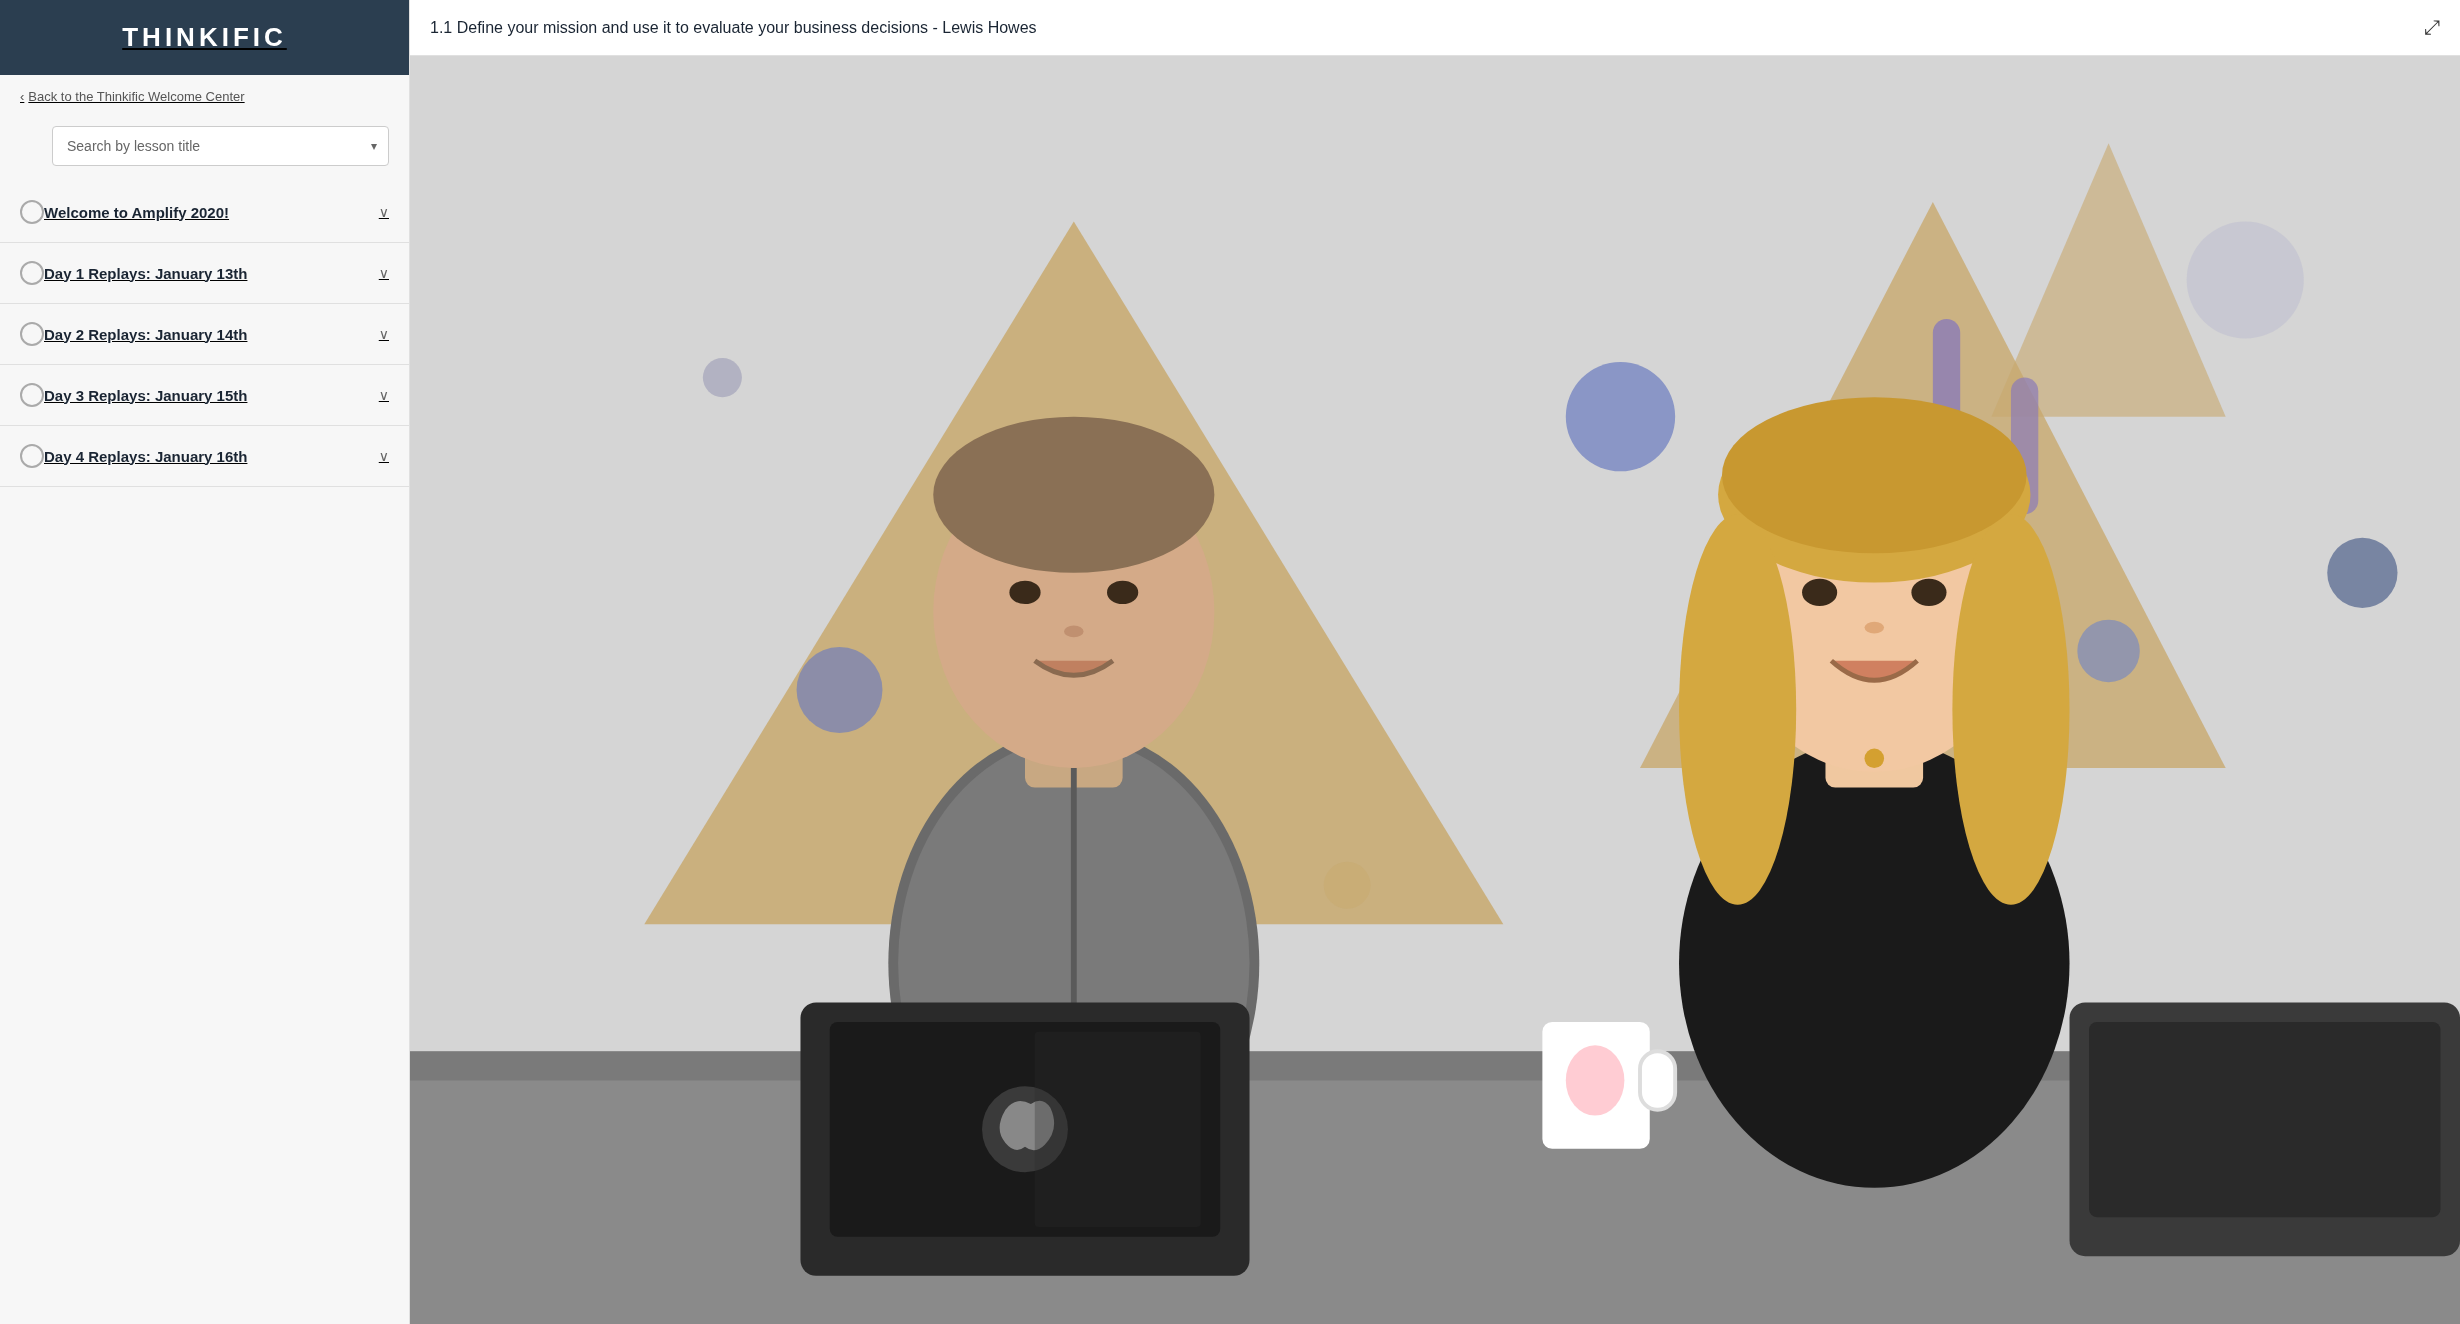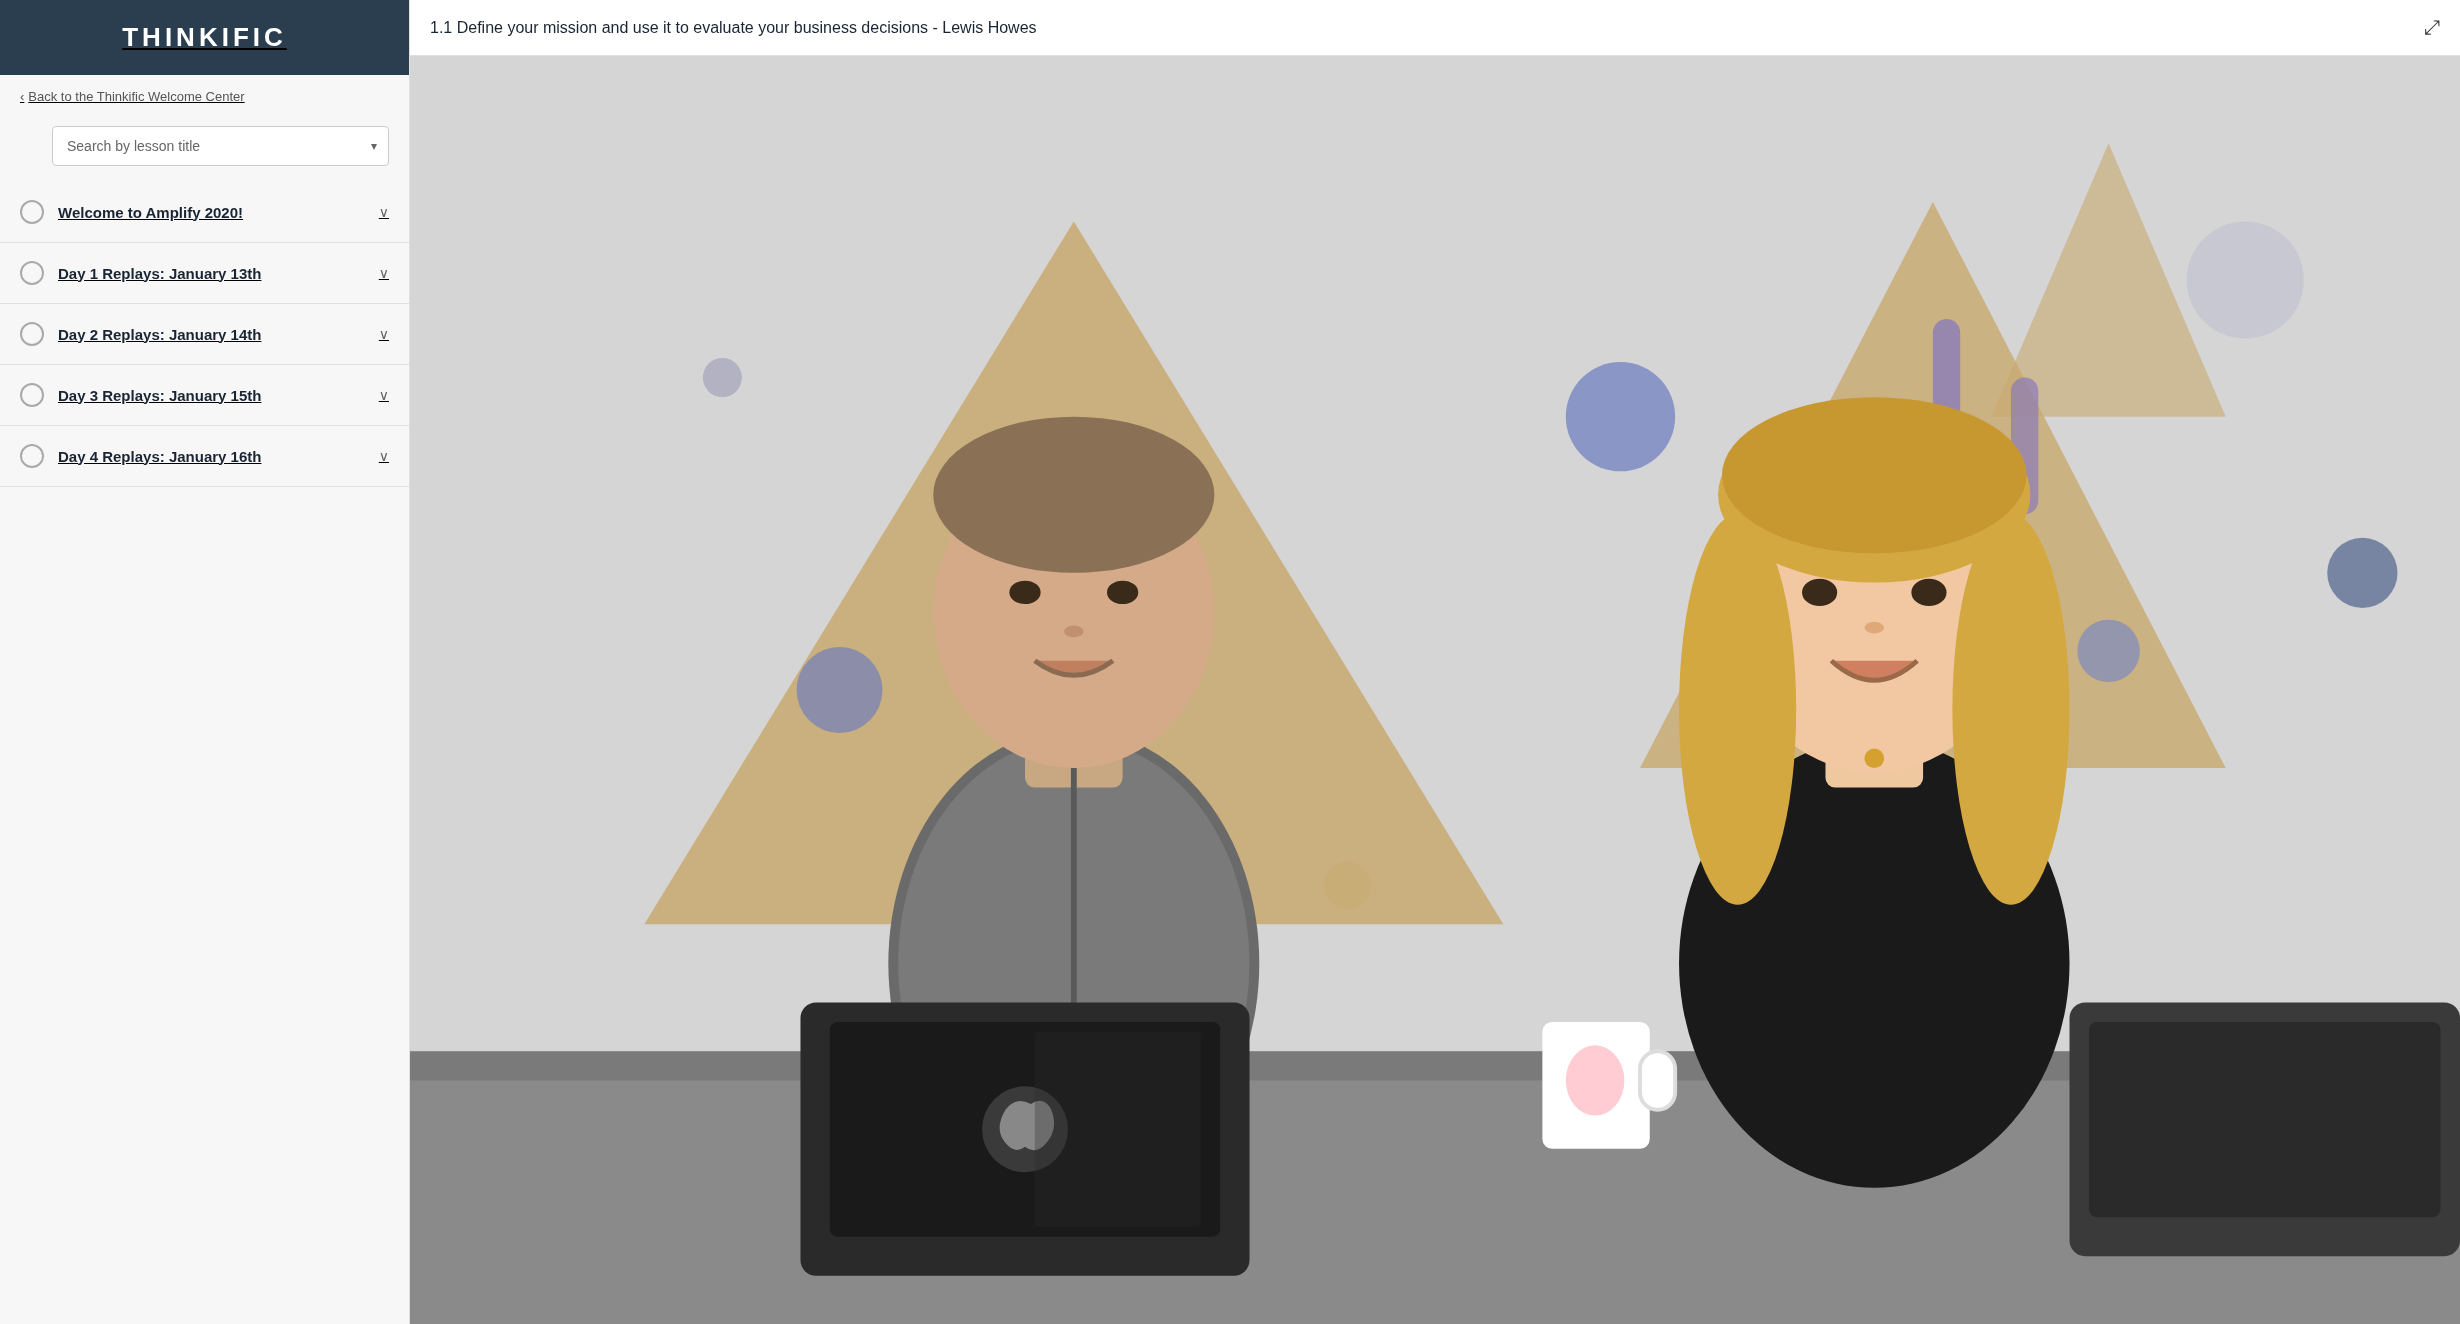--- a/index.html
+++ b/index.html
@@ -84,21 +84,21 @@
       flex: 1;
     }
 
     .chapter-item {
       border-bottom: 1px solid #e0e0e0;
       padding: 0 20px;
     }
     .chapter-header {
       display: flex;
       align-items: center;
-      gap: 14px;
+      gap: 0;
       padding: 18px 0;
       cursor: pointer;
     }
     .chapter-circle {
       width: 24px;
       height: 24px;
       border-radius: 50%;
       border: 2px solid #aaa;
       flex-shrink: 0;
     }

